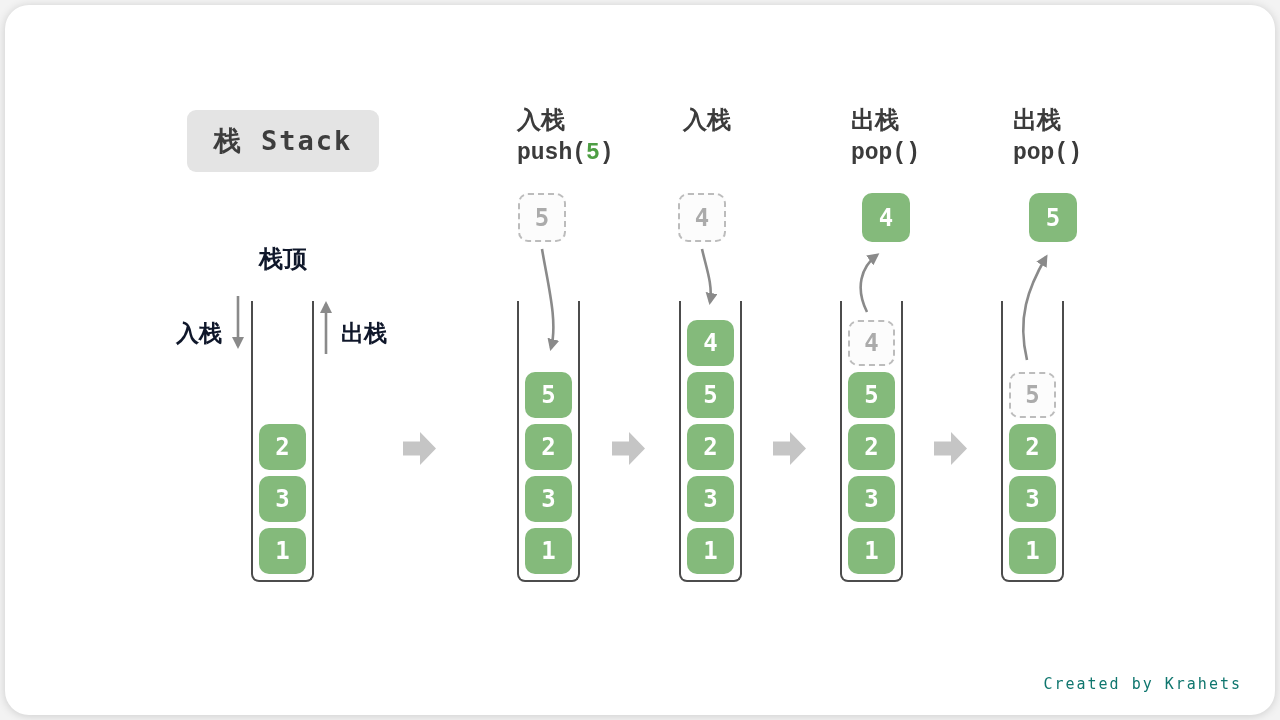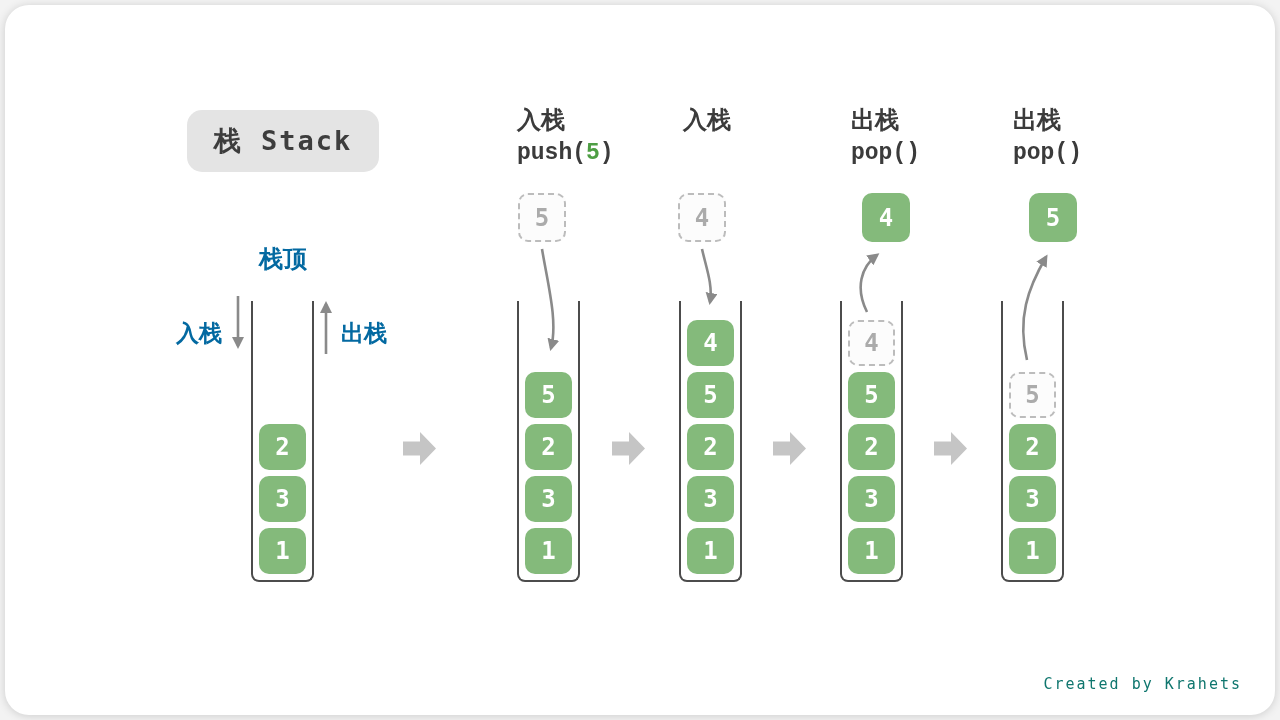--- a/index.html
+++ b/index.html
@@ -9,29 +9,29 @@
   .card {
     position: absolute; left: 5px; top: 5px; right: 5px; bottom: 5px;
     background: #ffffff; border-radius: 24px;
     box-shadow: 0 1px 10px rgba(0,0,0,0.16);
   }
   .stage { position: absolute; inset: 0; }
 
   
   .title-badge {
     position: absolute; left: 187px; top: 110px; width: 192px; height: 62px;
-    background: #e4e4e4; border-radius: 15px;
+    background: #e4e4e4; border-radius: 9px;
     display: flex; align-items: center; justify-content: center;
     font-family: "DejaVu Sans Mono", "Liberation Mono", monospace;
     font-size: 27px; font-weight: bold; color: #3d3d3d; letter-spacing: 2px;
   }
 
   
   .cjk-label {
-    position: absolute; color: #0369a1; font-weight: bold; font-size: 24px;
+    position: absolute; color: #0f172a; font-weight: bold; font-size: 24px;
     white-space: nowrap;
   }
   .centered { width: 120px; text-align: center; }
 
   
   .op-block { position: absolute; top: 105px; width: 160px; }
   .op-cn { font-size: 24px; font-weight: bold; color: #3b3b3b; line-height: 30px; }
   .op-code {
     font-family: Liberation Mono, monospace;
     font-size: 23px; font-weight: 600; color: #3b3b3b; line-height: 36px;

